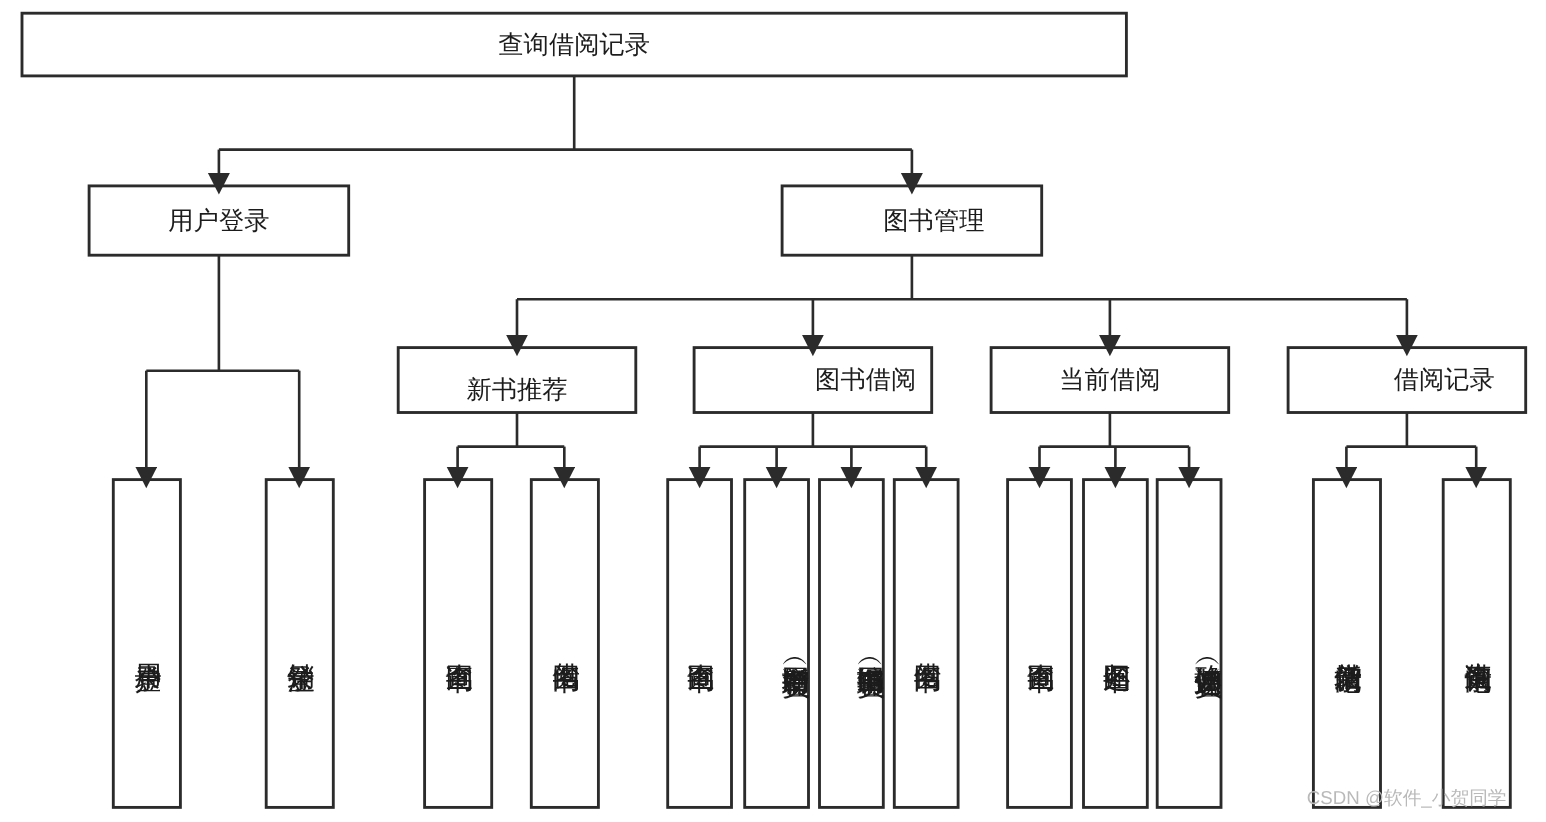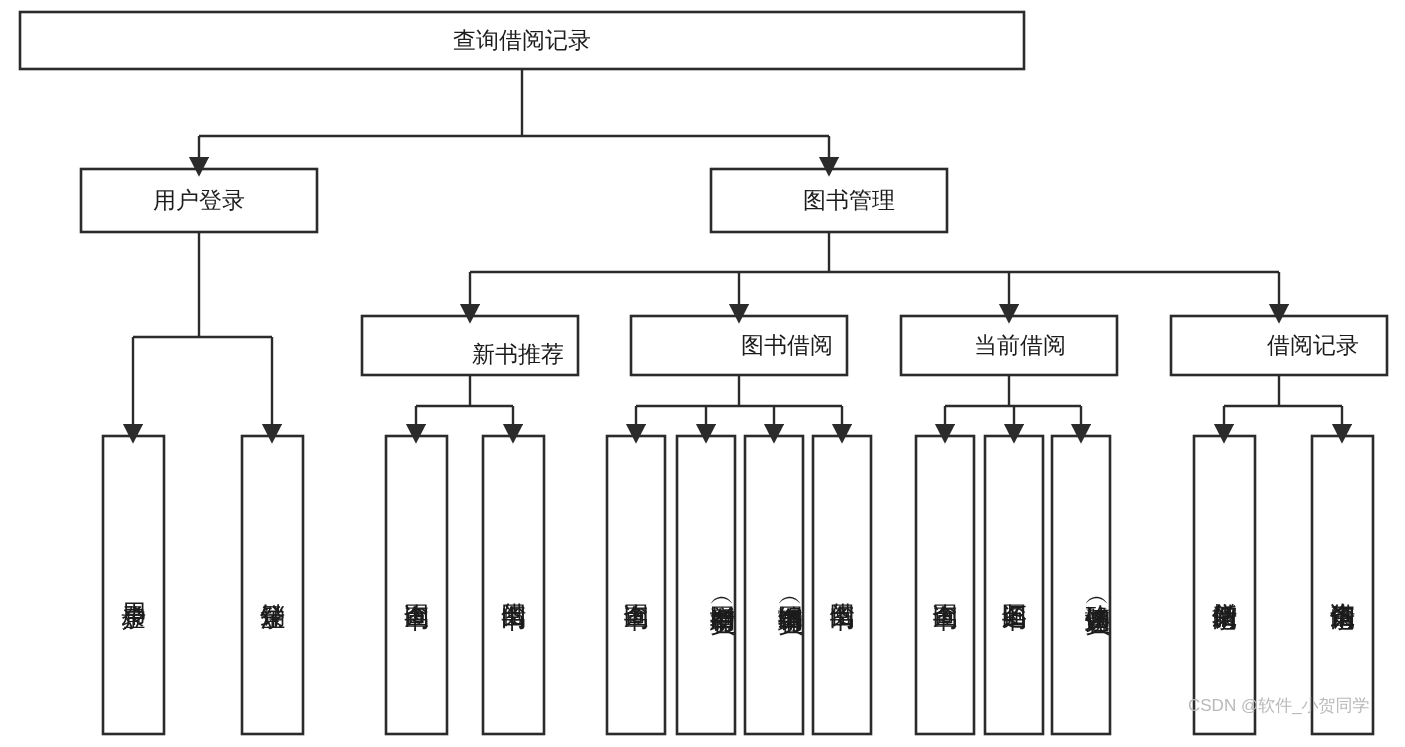--- a/index.html
+++ b/index.html
@@ -56,21 +56,21 @@
   .label-v {
     writing-mode: vertical-rl;
     text-orientation: upright;
     font-size: 25px;
     line-height: 1.02;
     letter-spacing: 1px;
   }
   .watermark {
     position: absolute;
     left: 1188px;
-    top: 694px;
+    top: 714px;
     font-size: 17px;
     color: #b9b9b9;
     white-space: nowrap;
     user-select: none;
   }
 </style>
 </head>
 <body>
 
 <div id="diagram-root">
@@ -149,23 +149,23 @@
     <path class="conn" d="M1224,406 L1342,406"></path>
     <path class="conn" d="M1224,406 L1224,427" marker-end="url(#arrow)"></path>
     <path class="conn" d="M1342,406 L1342,427" marker-end="url(#arrow)"></path>
   </svg>
 
   <div class="node-label label-h" style="left:20px; top:12px; width:1004px; height:57px;">查询借阅记录</div>
 
   <div class="node-label label-h" style="left:81px; top:169px; width:236px; height:63px;">用户登录</div>
   <div class="node-label label-h" style="left:711px; top:169px; width:276px; height:63px;">图书管理</div>
 
-  <div class="node-label label-h" style="left:362px; top:316px; width:216px; height:76px;padding-left:48px;">新书推荐</div>
+  <div class="node-label label-h" style="left:362px; top:316px; width:216px; height:76px;">新书推荐</div>
   <div class="node-label label-h" style="left:631px; top:316px; width:216px; height:59px;margin-left:48px;">图书借阅</div>
-  <div class="node-label label-h" style="left:901px; top:316px; width:216px; height:59px;margin-left:11px;">当前借阅</div>
+  <div class="node-label label-h" style="left:901px; top:316px; width:216px; height:59px;">当前借阅</div>
   <div class="node-label label-h" style="left:1205px; top:316px; width:216px; height:59px;">借阅记录</div>
 
   <div class="node-label label-v" style="left:103px; top:436px; width:61px; height:298px;">用户登录</div>
   <div class="node-label label-v" style="left:242px; top:436px; width:61px; height:298px;">注销登录</div>
 
   <div class="node-label label-v" style="left:386px; top:436px; width:61px; height:298px;">查询图书</div>
   <div class="node-label label-v" style="left:483px; top:436px; width:61px; height:298px;">借阅图书</div>
 
   <div class="node-label label-v" style="left:607px; top:436px; width:58px; height:298px;">查询图书</div>
   <div class="node-label label-v" style="left:677px; top:436px; width:58px; height:298px; align-items:flex-start; padding-top:8px; box-sizing:border-box;">新增图书（管理员）</div>

